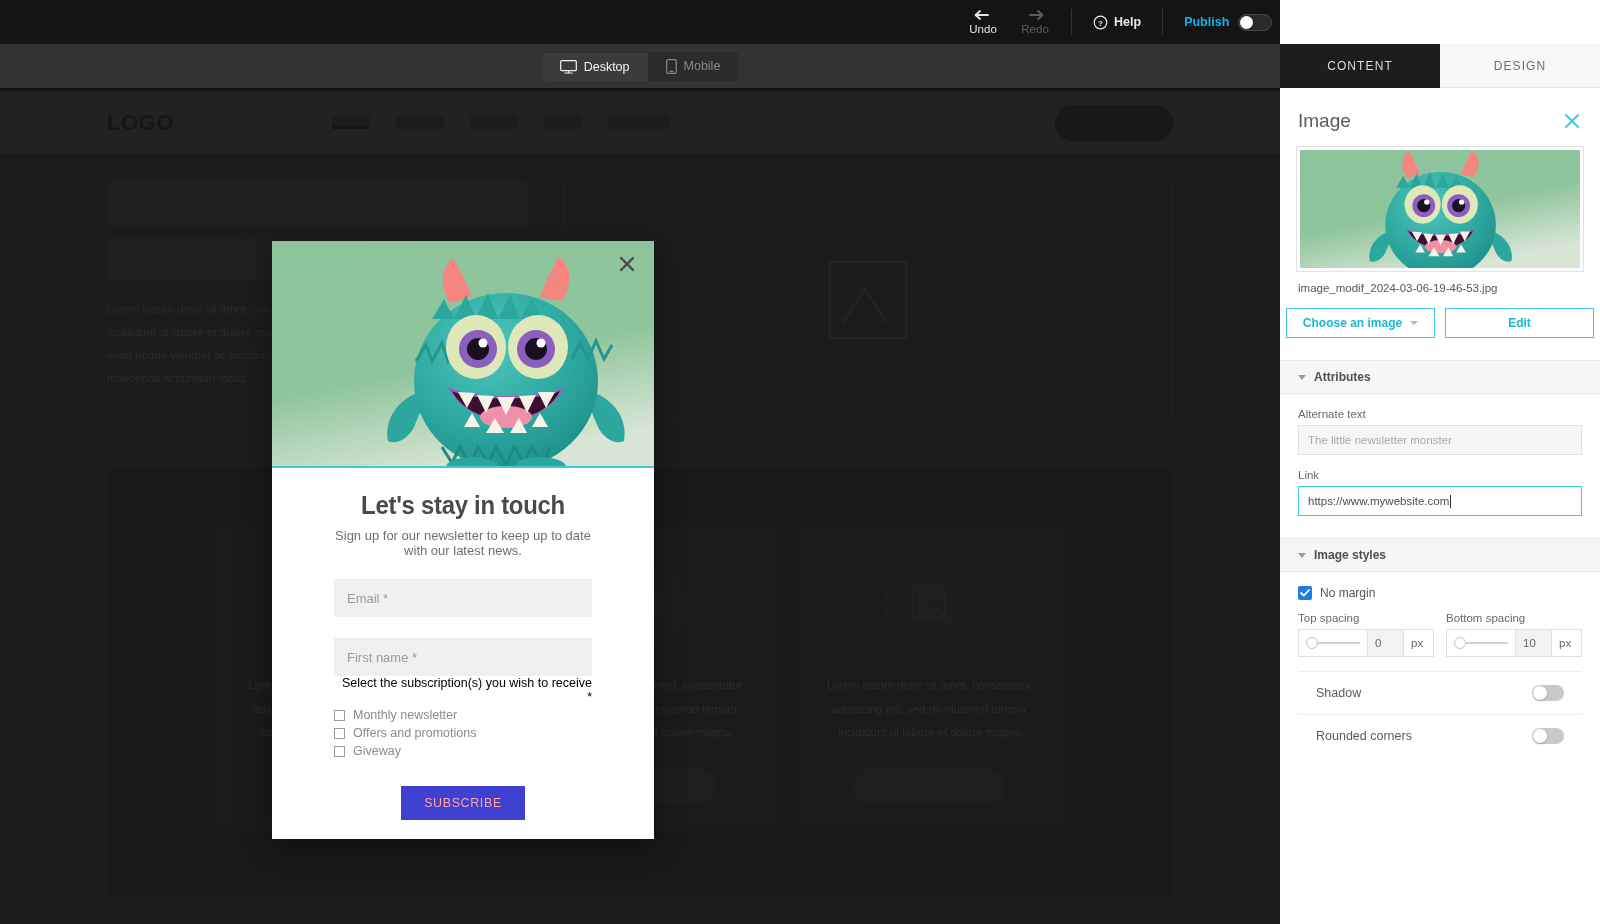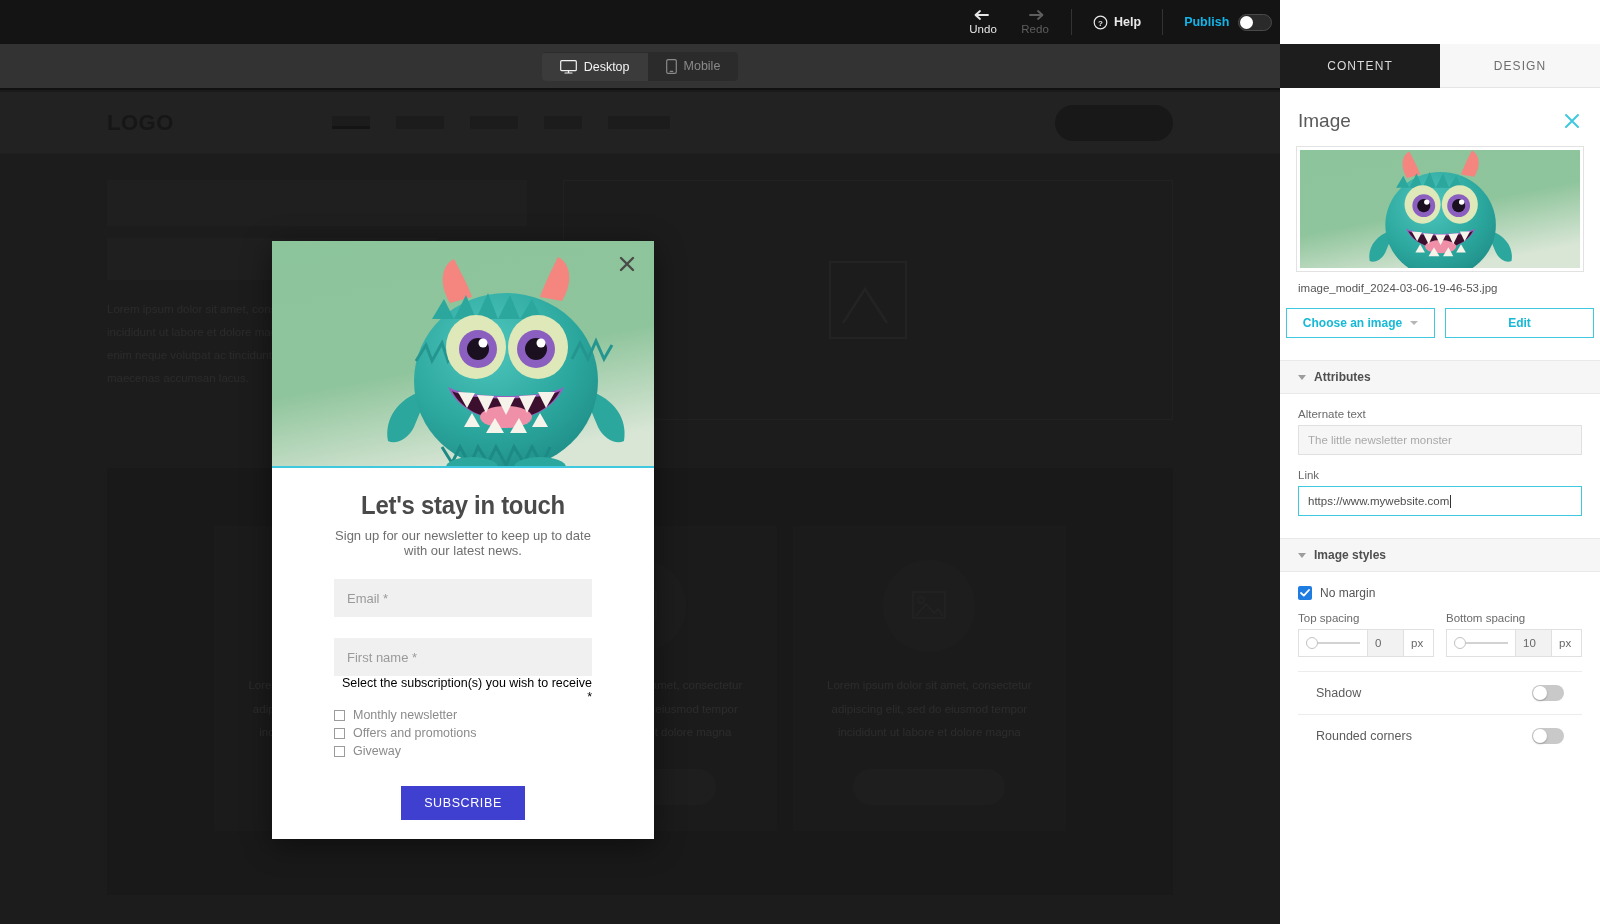--- a/index.html
+++ b/index.html
@@ -129,21 +129,21 @@
   }
   .m-legend { font-size: 12.5px; color: #000000; text-align: right; }
   .m-check { display: flex; align-items: center; gap: 8px; margin-top: 4px; }
   .m-box {
     width: 11px; height: 11px; border: 1.5px solid #9b9b9b; background: #fff;
     flex-shrink: 0; cursor: pointer;
   }
   .m-check span { font-size: 12.5px; color: #8b8b8b; }
   .m-sub-btn {
     display: block; margin: 28px auto 0; width: 124px; height: 34px;
-    background: #3f40cf; color: #ffffff; font-size: 12.5px; letter-spacing: .6px;
+    background: #3f40cf; color: #fca5a5; font-size: 12.5px; letter-spacing: .6px;
     border: none; cursor: pointer; font-family: "Liberation Sans", sans-serif;
   }
 
   
   .rpanel { position: absolute; right: 0; top: 0; width: 320px; height: 924px; background: #fff; }
   .rtabs { display: flex; height: 44px; margin-top: 44px; }
   .rtab {
     flex: 1; display: flex; align-items: center; justify-content: center;
     font-size: 12px; letter-spacing: 1.1px; cursor: pointer;
   }

